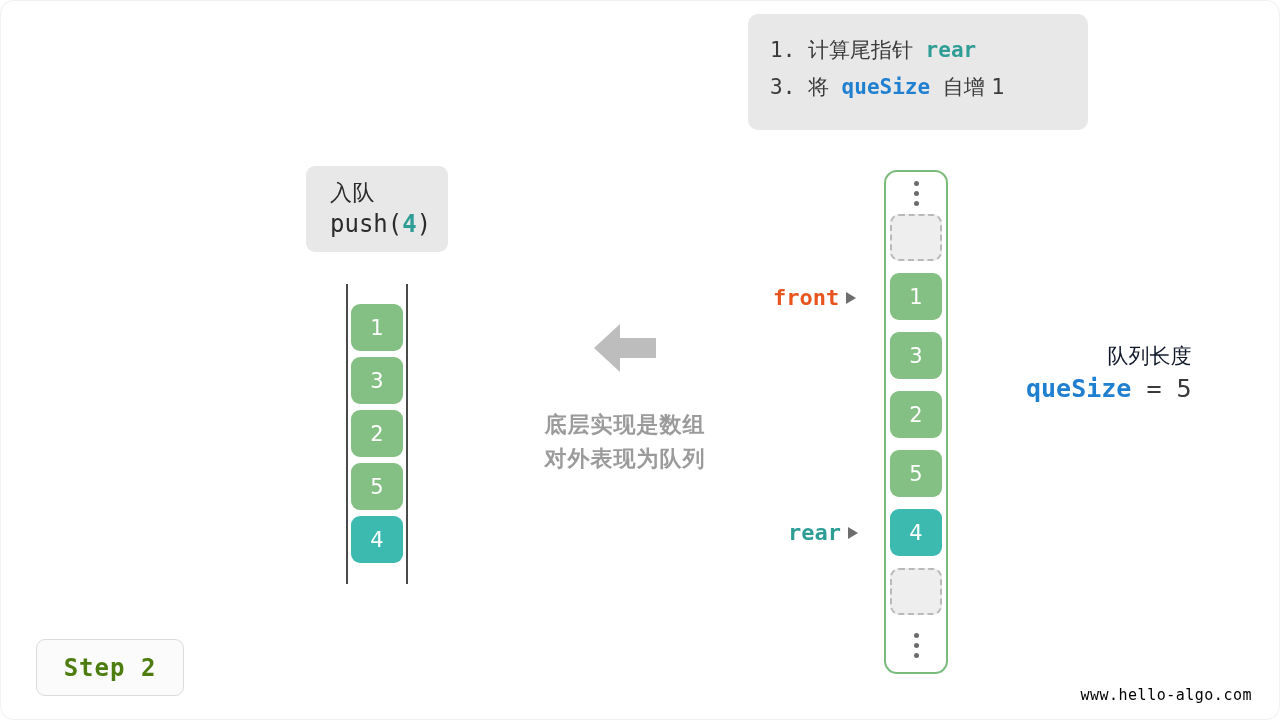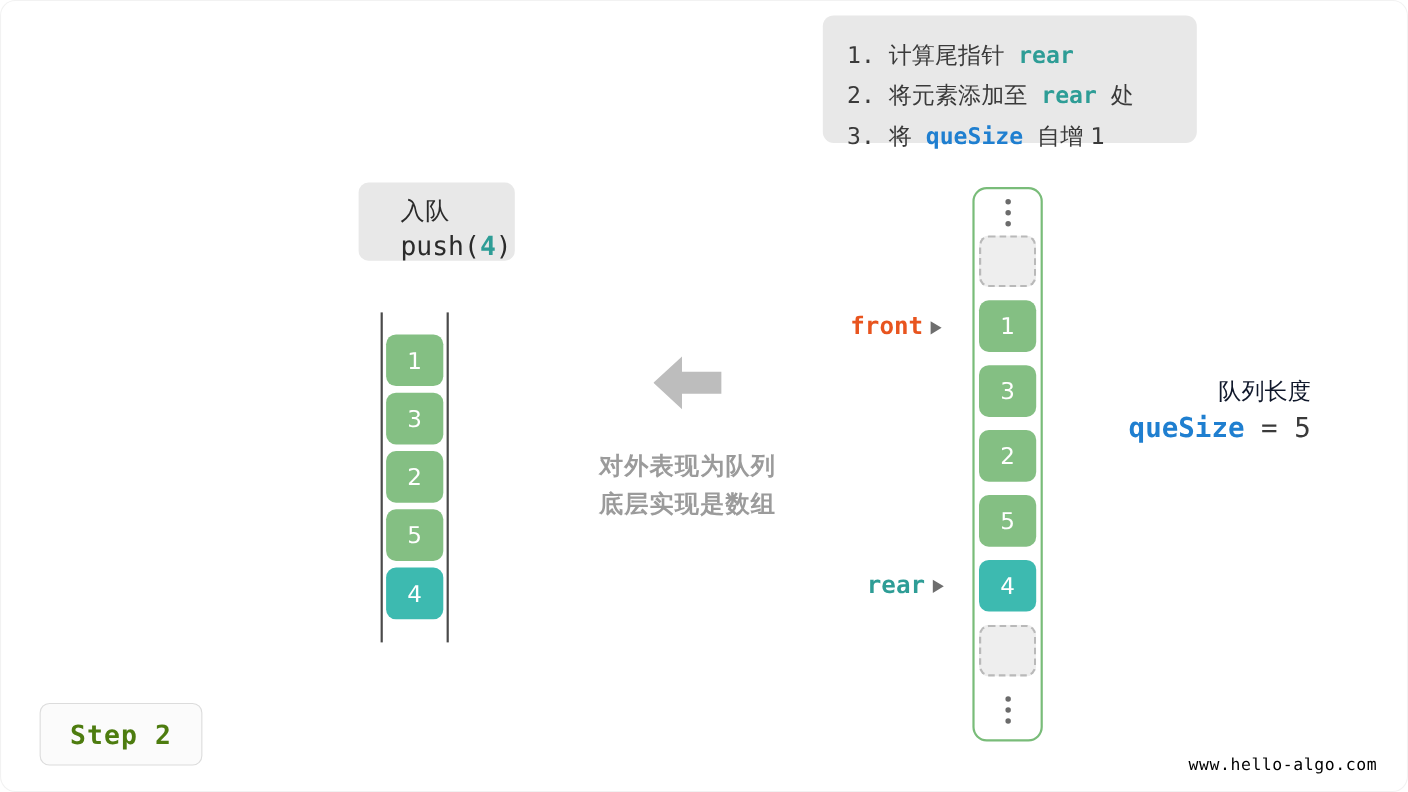--- a/index.html
+++ b/index.html
@@ -24,26 +24,25 @@
     border-radius: 14px;
     box-shadow: inset 0 0 0 1px #f2f2f2;
   }
 
   
   .op-box {
     position: absolute;
     left: 306px;
     top: 166px;
     width: 142px;
-    height: 71px;
+    height: 86px;
     background: #e8e8e8;
     border-radius: 9px;
     box-sizing: border-box;
-    padding: 12px 0 0 38px;
-    margin-left: 20px;
+    padding: 12px 0 0 24px;
   }
   .op-line1 {
     font-family: "DejaVu Sans", sans-serif;
     font-size: 22px;
     color: #2b2b2b;
     line-height: 30px;
     letter-spacing: 0.5px;
   }
   .op-line2 {
     font-family: "DejaVu Sans Mono", monospace;
@@ -261,21 +260,20 @@
 
 <div class="page-frame"></div>
 
 <div class="op-box">
   <div class="op-line1">入队</div>
   <div class="op-line2"><span>push(</span><span class="op-arg">4</span><span>)</span></div>
 </div>
 
 <div class="steps-box">
   <div class="step-line"><span>1.</span> <span class="cjk">计算尾指针</span> <span class="kw-rear">rear</span></div>
-  <div class="step-line"><span>2.</span> <span class="cjk">将元素添加至</span> <span class="kw-rear">rear</span> <span class="cjk">处</span></div>
   <div class="step-line"><span>3.</span> <span class="cjk">将</span> <span class="kw-quesize">queSize</span> <span class="cjk">自增 1</span></div>
 </div>
 
 <div class="left-col">
   <div class="rail rail-l"></div>
   <div class="rail rail-r"></div>
   <div class="left-cells" id="left-cells">
       <div class="cell green">1</div>
       <div class="cell green">3</div>
       <div class="cell green">2</div>
@@ -283,22 +281,22 @@
       <div class="cell teal">4</div>
     </div>
 </div>
 
 <div class="mid-arrow">
   <svg width="62" height="56" viewBox="0 0 62 56">
     <polygon points="0,28 26,4 26,18 62,18 62,38 26,38 26,52" fill="#bdbdbd"></polygon>
   </svg>
 </div>
 <div class="mid-caption">
+  <div>底层实现是数组</div>
   <div>对外表现为队列</div>
-  <div>底层实现是数组</div>
 </div>
 
 <div class="right-col">
   <div class="dots">
     <span></span>
       <span></span>
       <span></span>
   </div>
   <div class="r-cells" id="right-cells">
       <div class="cell empty"></div>

